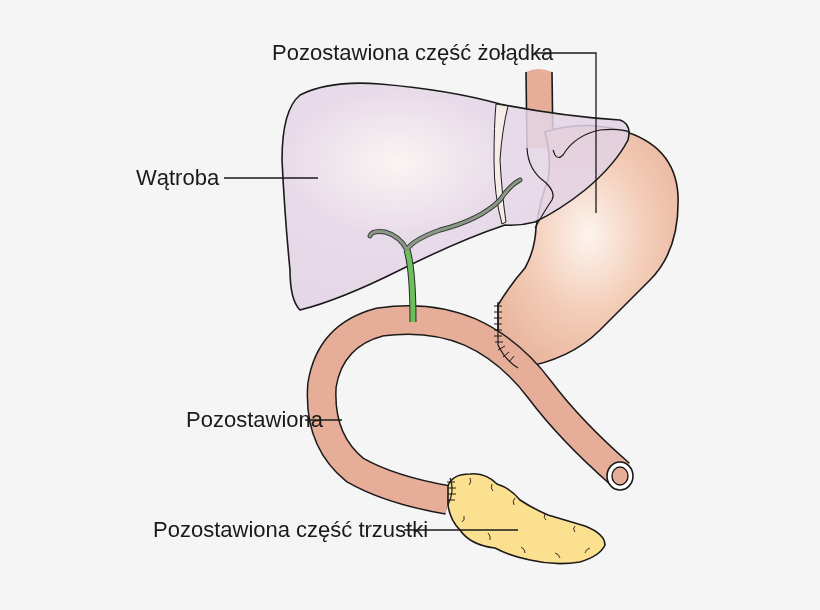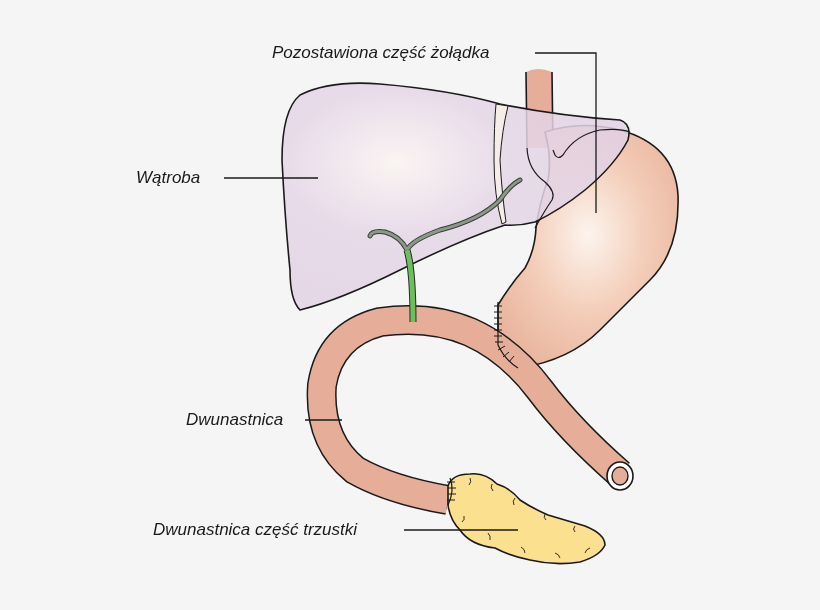--- a/index.html
+++ b/index.html
@@ -5,25 +5,24 @@
   html, body { margin: 0; padding: 0; }
   body {
     width: 820px; height: 610px; overflow: hidden;
     background: #f5f5f5;
     font-family: "Liberation Sans", sans-serif;
     position: relative;
   }
   #diagram { position: absolute; left: 0; top: 0; width: 820px; height: 610px; }
   .label {
     position: absolute;
-    font-size: 17px;
+    font-size: 22px;
     color: #1a1a1a;
     white-space: nowrap;
     line-height: 20px;
-    font-style: italic;
   }
 </style>
 </head>
 <body>
 
 <svg id="diagram" viewBox="0 0 820 610" xmlns="http://www.w3.org/2000/svg">
   <defs>
     <radialGradient id="liverGrad" cx="0.33" cy="0.35" r="0.6">
       <stop offset="0" stop-color="#fbf4f2"></stop>
       <stop offset="0.55" stop-color="#e5d6e7"></stop>
@@ -96,14 +95,14 @@
   </g>
 
   <path d="M535,53 L596,53 L596,213" fill="none" stroke="#1a1a1a" stroke-width="1.3"></path>
   <line x1="224" y1="178" x2="318" y2="178" stroke="#1a1a1a" stroke-width="1.3"></line>
   <line x1="305" y1="420" x2="342" y2="420" stroke="#1a1a1a" stroke-width="1.3"></line>
   <line x1="404" y1="530" x2="518" y2="530" stroke="#1a1a1a" stroke-width="1.3"></line>
 </svg>
 
 <div class="label" style="left:272px; top:43px;">Pozostawiona część żołądka</div>
 <div class="label" style="left:136px; top:168px;">Wątroba</div>
-<div class="label" style="left:186px; top:410px;">Dwunastnica</div>
-<div class="label" style="left:153px; top:520px;">Dwunastnica część trzustki</div>
+<div class="label" style="left:186px; top:410px;">Pozostawiona</div>
+<div class="label" style="left:153px; top:520px;">Pozostawiona część trzustki</div>
 
 </body></html>

